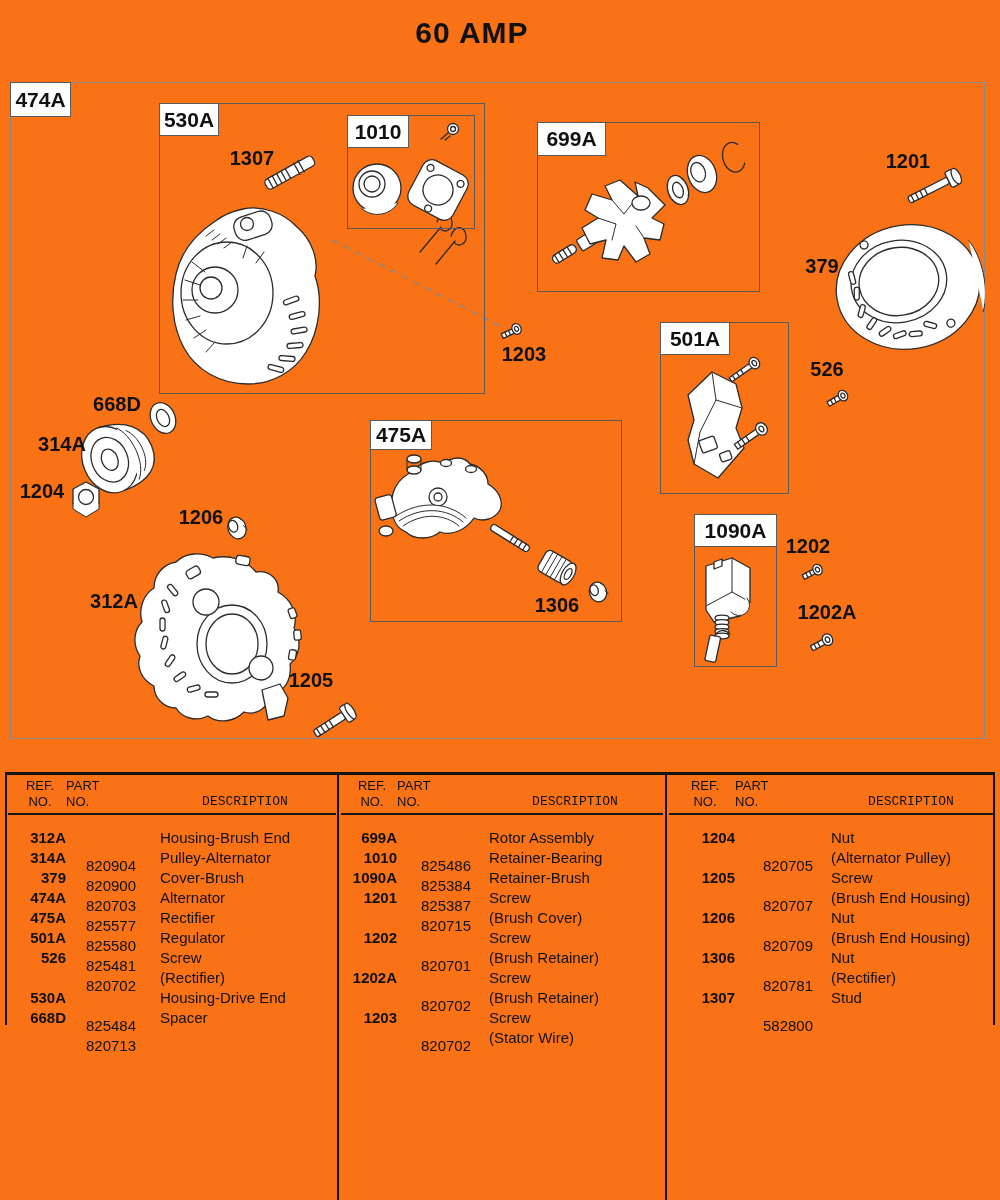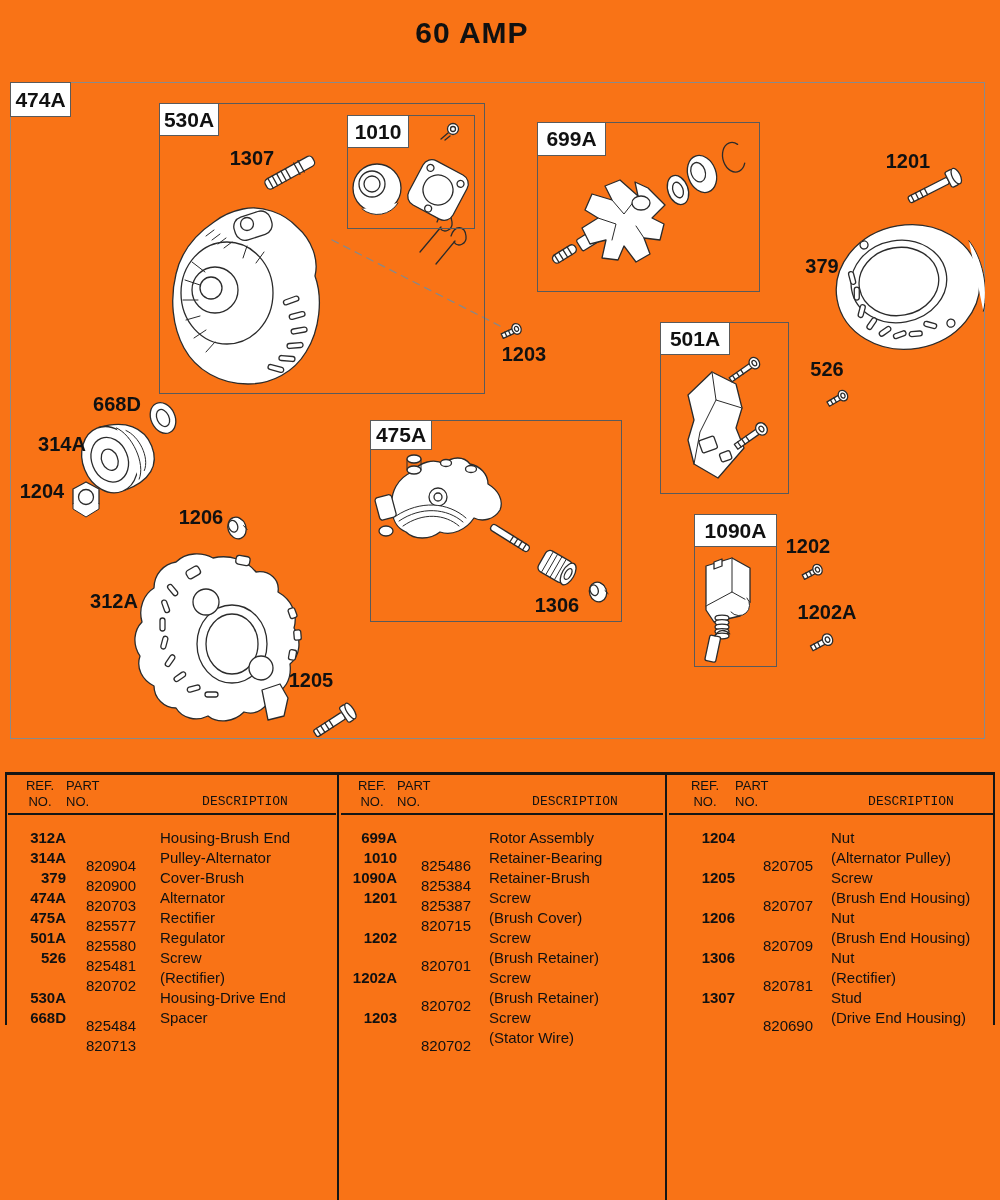--- a/index.html
+++ b/index.html
@@ -559,25 +559,20 @@
           <span class="c-part">820781</span>
           <span class="c-desc">Nut</span>
         </div>
           <div class="trow">
           <span class="c-ref"></span>
           <span class="c-part"></span>
           <span class="c-desc">(Rectifier)</span>
         </div>
           <div class="trow">
           <span class="c-ref">1307</span>
-          <span class="c-part">820690</span>
+          <span class="c-part">582800</span>
           <span class="c-desc">Stud</span>
         </div>
-          <div class="trow">
-          <span class="c-ref"></span>
-          <span class="c-part"></span>
-          <span class="c-desc">(Drive End Housing)</span>
-        </div>
         </div>
     </div>
   </div>
 
 </div>
 
 </body></html>

